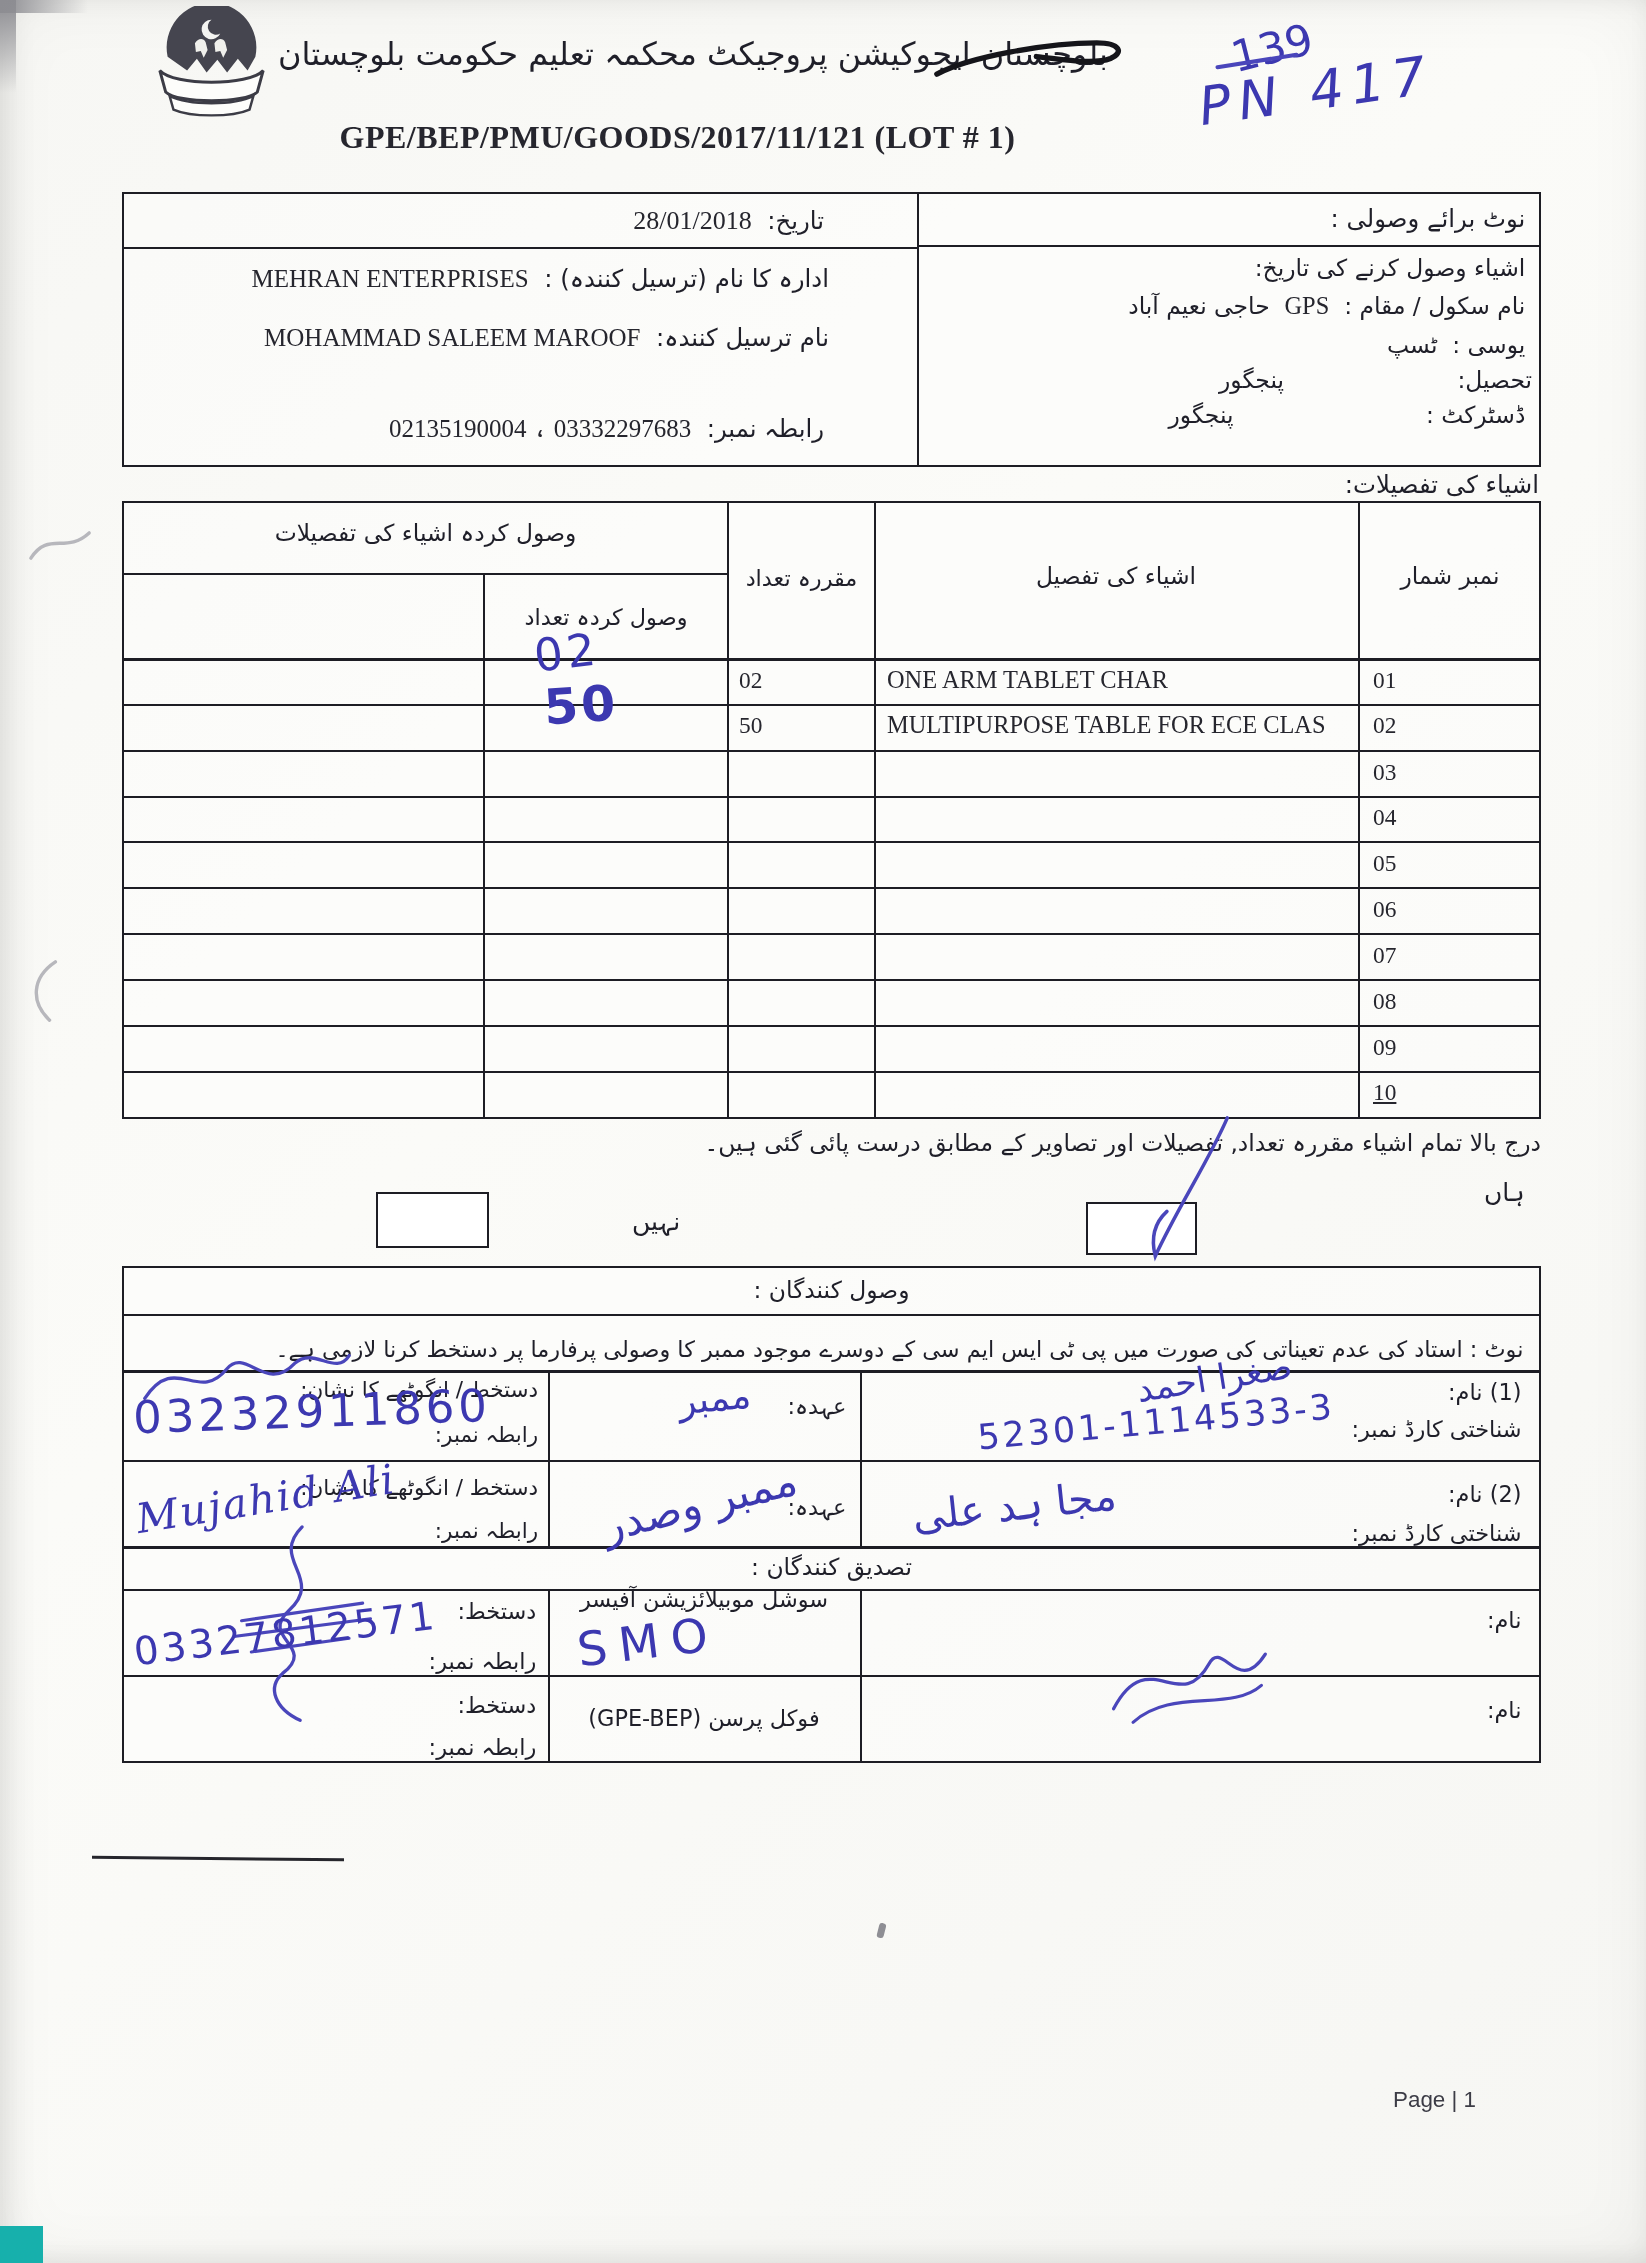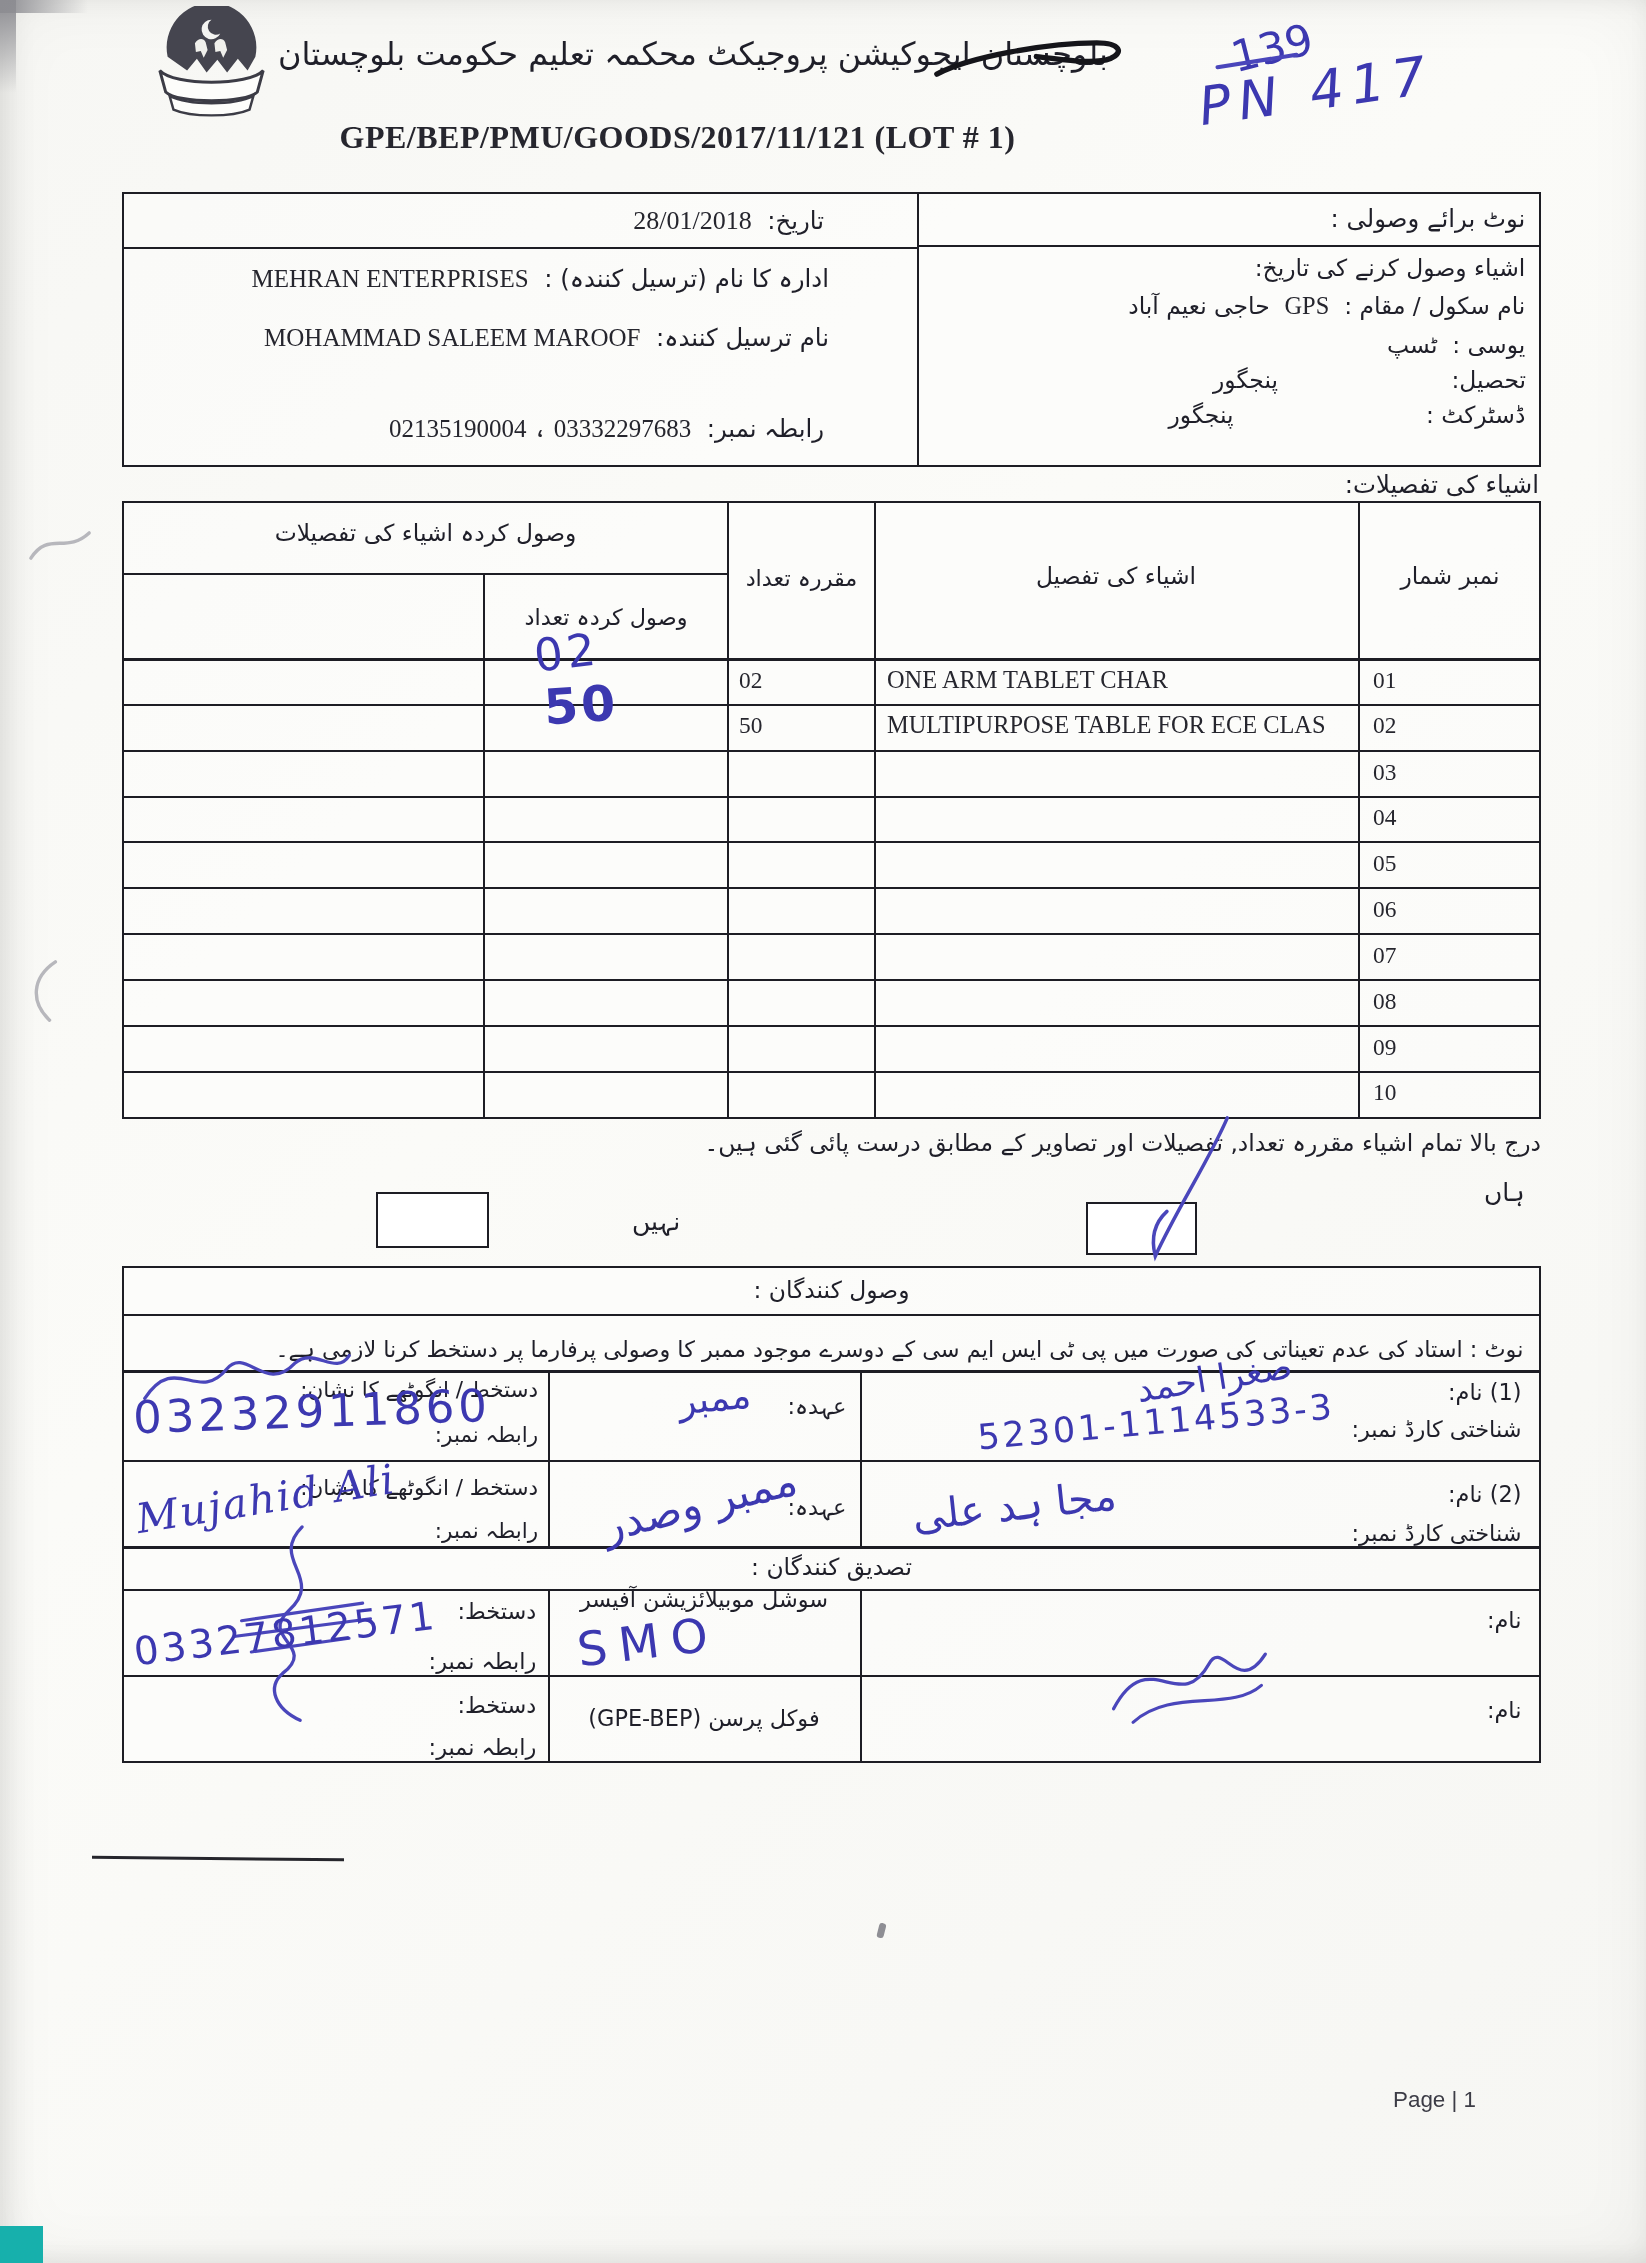--- a/index.html
+++ b/index.html
@@ -93,21 +93,21 @@
     <div class="abs urdu right cellpad nowrap" style="left:795px;top:60px;width:620px;padding-right:13.7px;font-size:23.4px;">اشیاء وصول کرنے کی تاریخ:</div>
     <div class="abs urdu right cellpad nowrap" style="left:795px;top:98px;width:620px;padding-right:13.7px;font-size:23.4px;">
       <span>نام سکول / مقام :</span>&nbsp;
       <span class="eng" dir="ltr" style="font-size:24.4px;">GPS</span>&nbsp;
       <span>حاجی نعیم آباد</span>
     </div>
     <div class="abs urdu right cellpad nowrap" style="left:795px;top:137px;width:620px;padding-right:13.7px;font-size:23.4px;">
       <span>یوسی :</span>&nbsp;
       <span>ٹسپ</span>
     </div>
-    <div class="abs urdu right cellpad nowrap" style="left:795px;top:172px;width:620px;padding-right:13px;font-size:23.4px;">
+    <div class="abs urdu right cellpad nowrap" style="left:795px;top:172px;width:620px;padding-right:7px;font-size:23.4px;">
       <span>تحصیل:</span>
       <span style="margin-right:166px;">پنجگور</span>
     </div>
     <div class="abs urdu right cellpad nowrap" style="left:795px;top:207px;width:620px;padding-right:13.7px;font-size:23.4px;">
       <span>ڈسٹرکٹ :</span>
       <span style="margin-right:185px;">پنجگور</span>
     </div>
   </div>
 
   <div class="abs urdu right nowrap" style="left:1073px;top:470px;width:466px;font-size:24.4px;">اشیاء کی تفصیلات:</div>
@@ -160,21 +160,21 @@
     <div>
         <div class="abs eng" style="left:1249px;top:439px;font-size:23.4px;">07</div>
       </div>
     <div>
         <div class="abs eng" style="left:1249px;top:485px;font-size:23.4px;">08</div>
       </div>
     <div>
         <div class="abs eng" style="left:1249px;top:531px;font-size:23.4px;">09</div>
       </div>
     <div>
-        <div class="abs eng" style="left:1249px;top:576px;font-size:23.4px;">10</div>
+        <div class="abs eng" style="left:1249px;top:576px;font-size:23.4px;text-decoration:underline;">10</div>
       </div>
   </div>
 
   <div class="abs ink" style="left:534px;top:626px;font-size:45px;transform:rotate(-7deg);letter-spacing:3.9px;">02</div>
   <div class="abs ink bold" style="left:544px;top:677px;font-size:49px;transform:rotate(-4deg);letter-spacing:2.9px;">50</div>
 
   <div class="abs urdu right nowrap" style="left:566px;top:1129px;width:975px;font-size:23.4px;">درج بالا تمام اشیاء مقررہ تعداد, تفصیلات اور تصاویر کے مطابق درست پائی گئی ہیں۔</div>
 
   <div class="abs urdu" style="left:1484px;top:1178px;font-size:25px;">ہاں</div>
   <div class="box" style="left:1086px;top:1202px;width:107px;height:49px;background:#fff;"></div>

